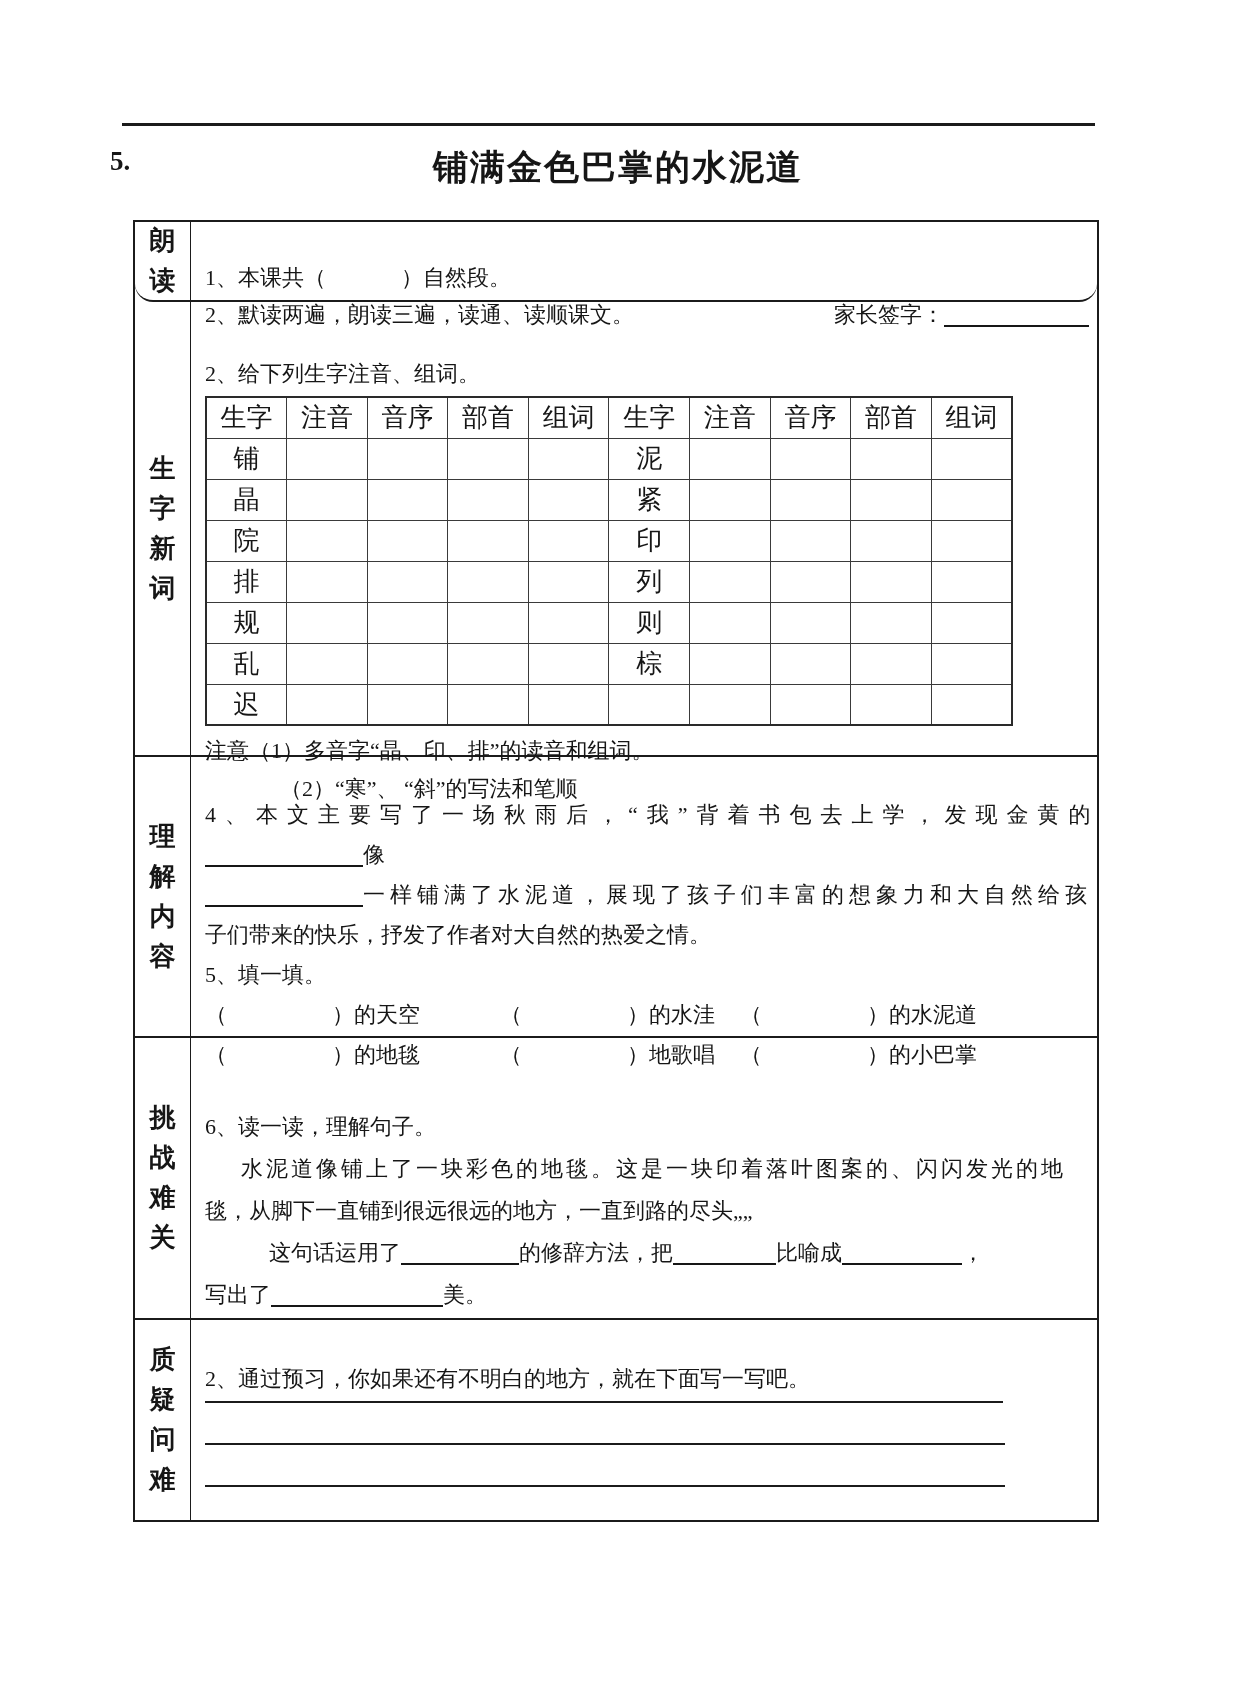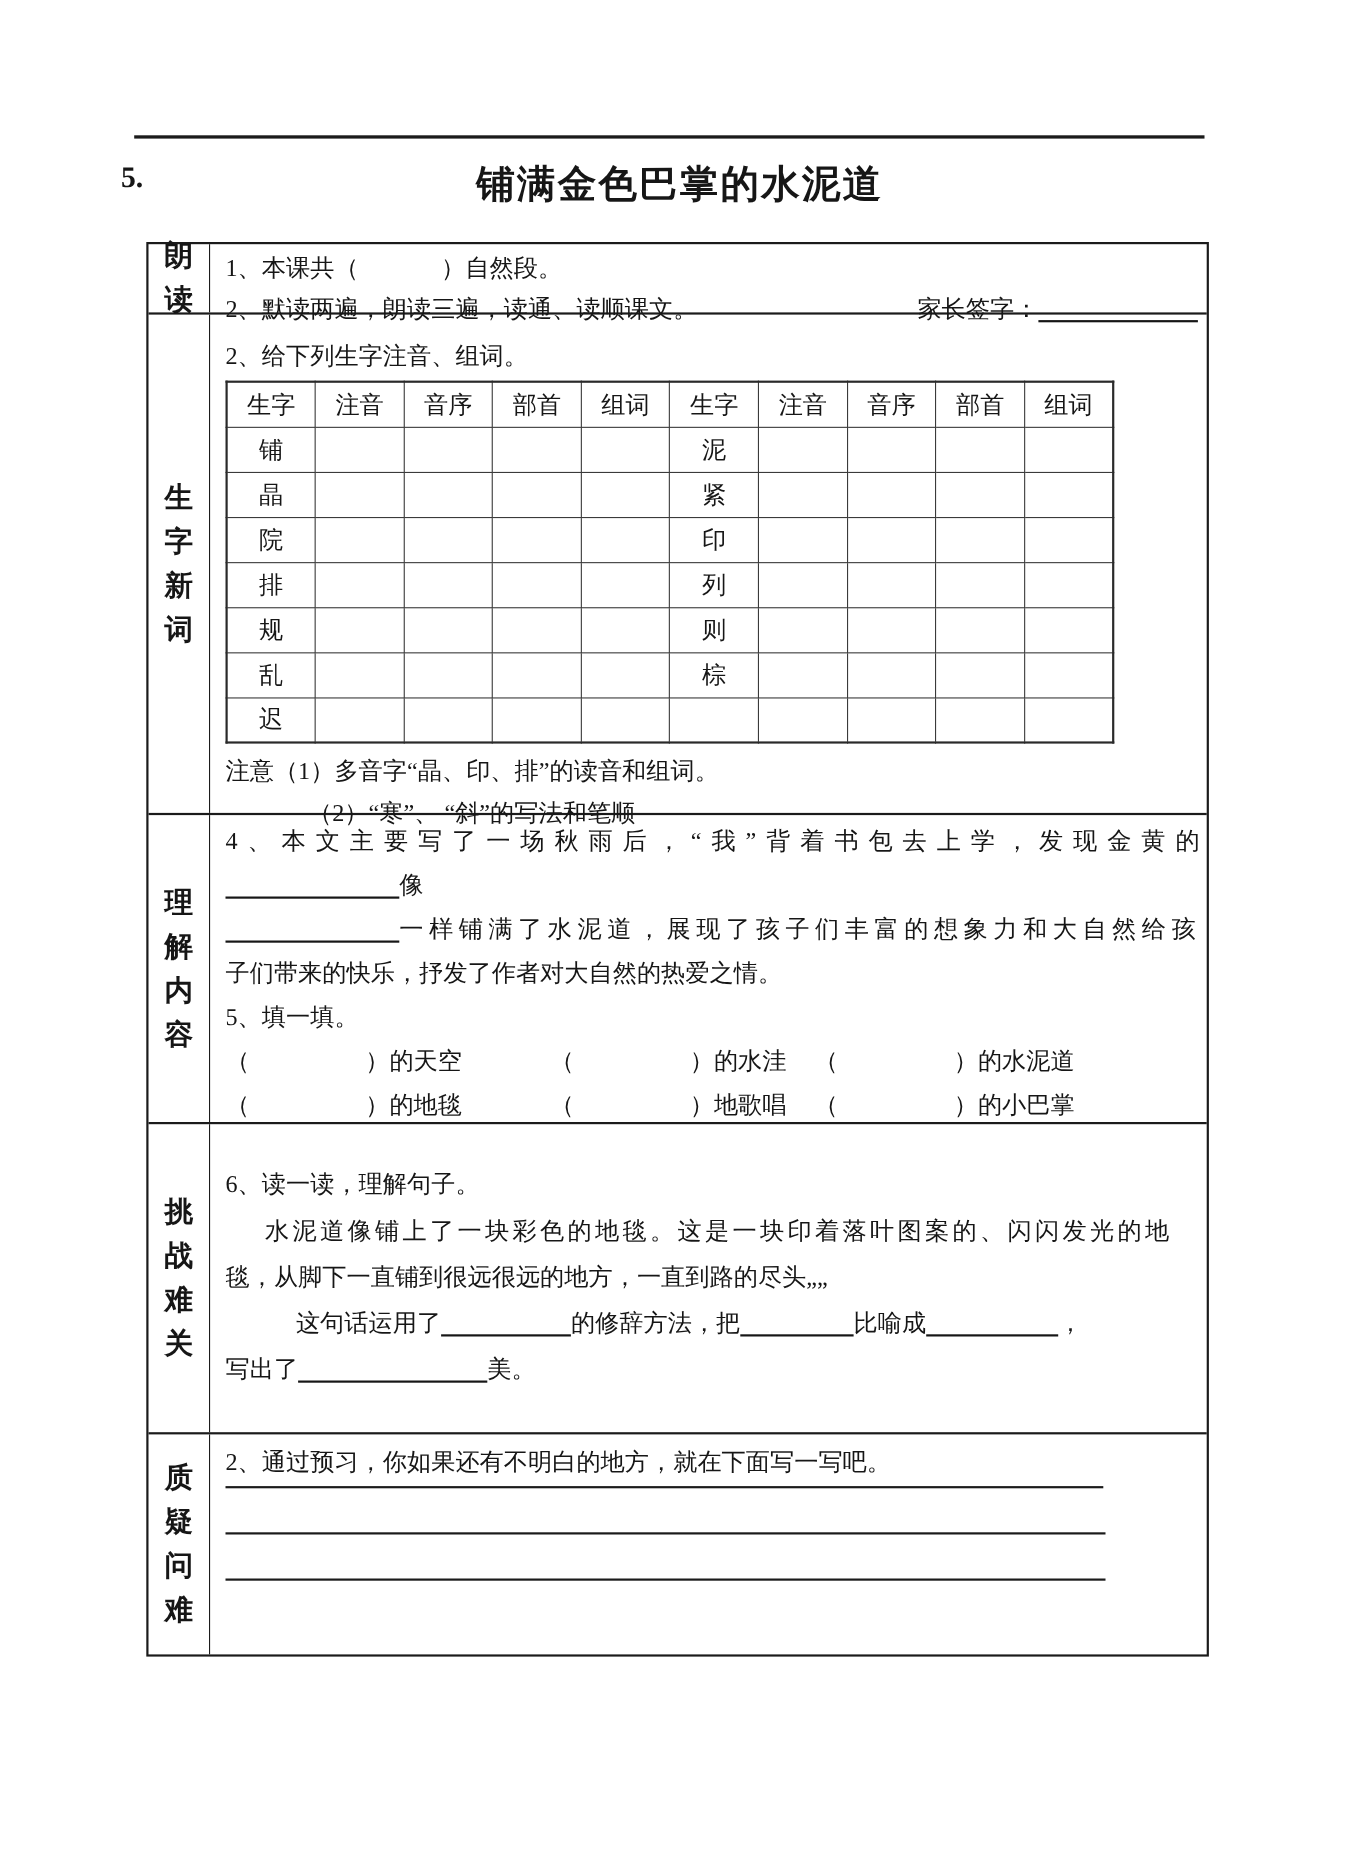--- a/index.html
+++ b/index.html
@@ -16,23 +16,23 @@
   .lesson-no { position:absolute; left:-23px; top:8px; font-size:27px; font-weight:bold; }
   .doc-title { text-align:center; font-size:35px; font-weight:bold; letter-spacing:2px; line-height:60px; }
 
   .sheet { position:absolute; left:133px; top:220px; width:966px; border:2px solid #1b1b1b; background:#fff; }
   .srow { display:flex; align-items:stretch; border-bottom:2px solid #1b1b1b; }
   .srow:last-child { border-bottom:none; }
   .label-cell { width:56px; min-width:56px; border-right:1.5px solid #1b1b1b;
                 display:flex; align-items:center; justify-content:center; }
   .label-text { width:28px; font-size:26px; font-weight:bold; line-height:40px;
                 text-align:center; word-break:break-all; }
-  .content-cell { flex:1; padding:0 8px 0 14px; font-size:22px; min-width:0; }
-
-  .h-r1 { height:64px; }
+  .content-cell { flex:1; padding:0 8px 0 14px; font-size:22px; min-width:0;margin-top:34px; }
+
+  .h-r1 { height:80px;border-radius:18px; }
   .h-r2 { height:455px; }
   .h-r3 { height:152px; }
   .h-r4 { height:281px; }
   .h-r5 { height:282px; }
   .h-r6 { height:200px; }
 
   .line { line-height:40px; white-space:nowrap; }
 
   
   .r1-content { padding-top:3px; }
@@ -41,21 +41,21 @@
 
   
   .blank { display:inline-block; border-bottom:2px solid #161616; height:1.05em; vertical-align:text-bottom; }
   .paren-gap { display:inline-block; }
   .gap-q1 { width:75px; }
   .gap-fill { width:105px; }
 
   
   .r2-intro { line-height:36px; padding-top:20px; }
   table.char-table { border-collapse:collapse; width:808px; margin-top:4px;
-                     table-layout:fixed; text-align:center; font-size:22px; border:2px solid #2a2a2a; }
+                     table-layout:fixed; text-align:center; font-size:26px; border:2px solid #2a2a2a; }
   table.char-table th, table.char-table td { border:1px solid #3a3a3a; font-weight:normal; height:41px; padding:0; }
   .r2-note { line-height:38px; }
   .r2-note1 { margin-top:6px; }
   .r2-note2 { padding-left:75px; }
 
   
   .r3-content { padding-top:10px; }
 
   
   .r4-content { padding-top:4px; }

